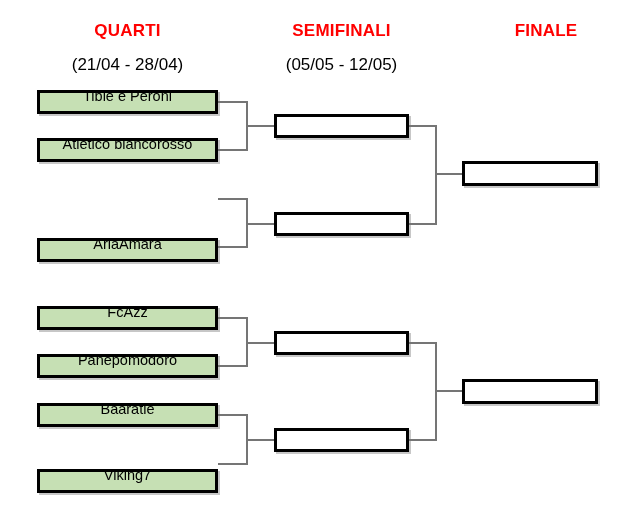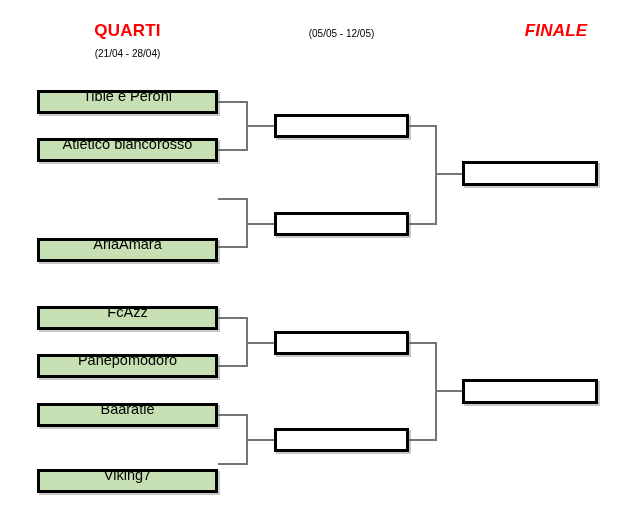--- a/index.html
+++ b/index.html
@@ -7,32 +7,32 @@
     position: relative;
     width: 614px;
     height: 507px;
     background: #ffffff;
     font-family: "Liberation Sans", sans-serif;
     overflow: hidden;
   }
   .col-header { position: absolute; top: 21px; text-align: center; }
   .col-header.c1 { left: 37px;  width: 181px; }
   .col-header.c2 { left: 274px; width: 135px; }
-  .col-header.c3 { left: 488px; width: 136px; font-style: italic; }
+  .col-header.c3 { left: 478px; width: 136px; }
   .col-title {
     font-size: 17px;
     font-weight: bold;
     color: var(--header-red, #ff0000);
     line-height: 1.15;
     letter-spacing: 0.2px;
   }
   .col-dates {
-    font-size: 10px;
+    font-size: 17px;
     color: var(--text-black, #000000);
-    margin-top: 7px;
+    margin-top: 15px;
     line-height: 1.1;
   }
   .team-box {
     position: absolute;
     left: 37px;
     width: 181px;
     height: 24px;
     box-sizing: border-box;
     border: 3px solid var(--box-border, #000000);
     background: var(--team-fill, #c6e0b4);
@@ -60,20 +60,21 @@
 </head>
 <body>
 
 <div class="stage">
 
   <div class="col-header c1">
     <div class="col-title">QUARTI</div>
     <div class="col-dates">(21/04 - 28/04)</div>
   </div>
   <div class="col-header c2">
+    <div class="col-title">SEMIFINALI</div>
     <div class="col-dates">(05/05 - 12/05)</div>
   </div>
   <div class="col-header c3">
     <div class="col-title">FINALE</div>
   </div>
 
   <div class="team-box" style="top:90px">Tibie e Peroni</div>
   <div class="team-box" style="top:138px">Atletico biancorosso</div>
   <div class="team-box" style="top:238px">AriaAmara</div>
   <div class="team-box" style="top:306px">FcAzz</div>

